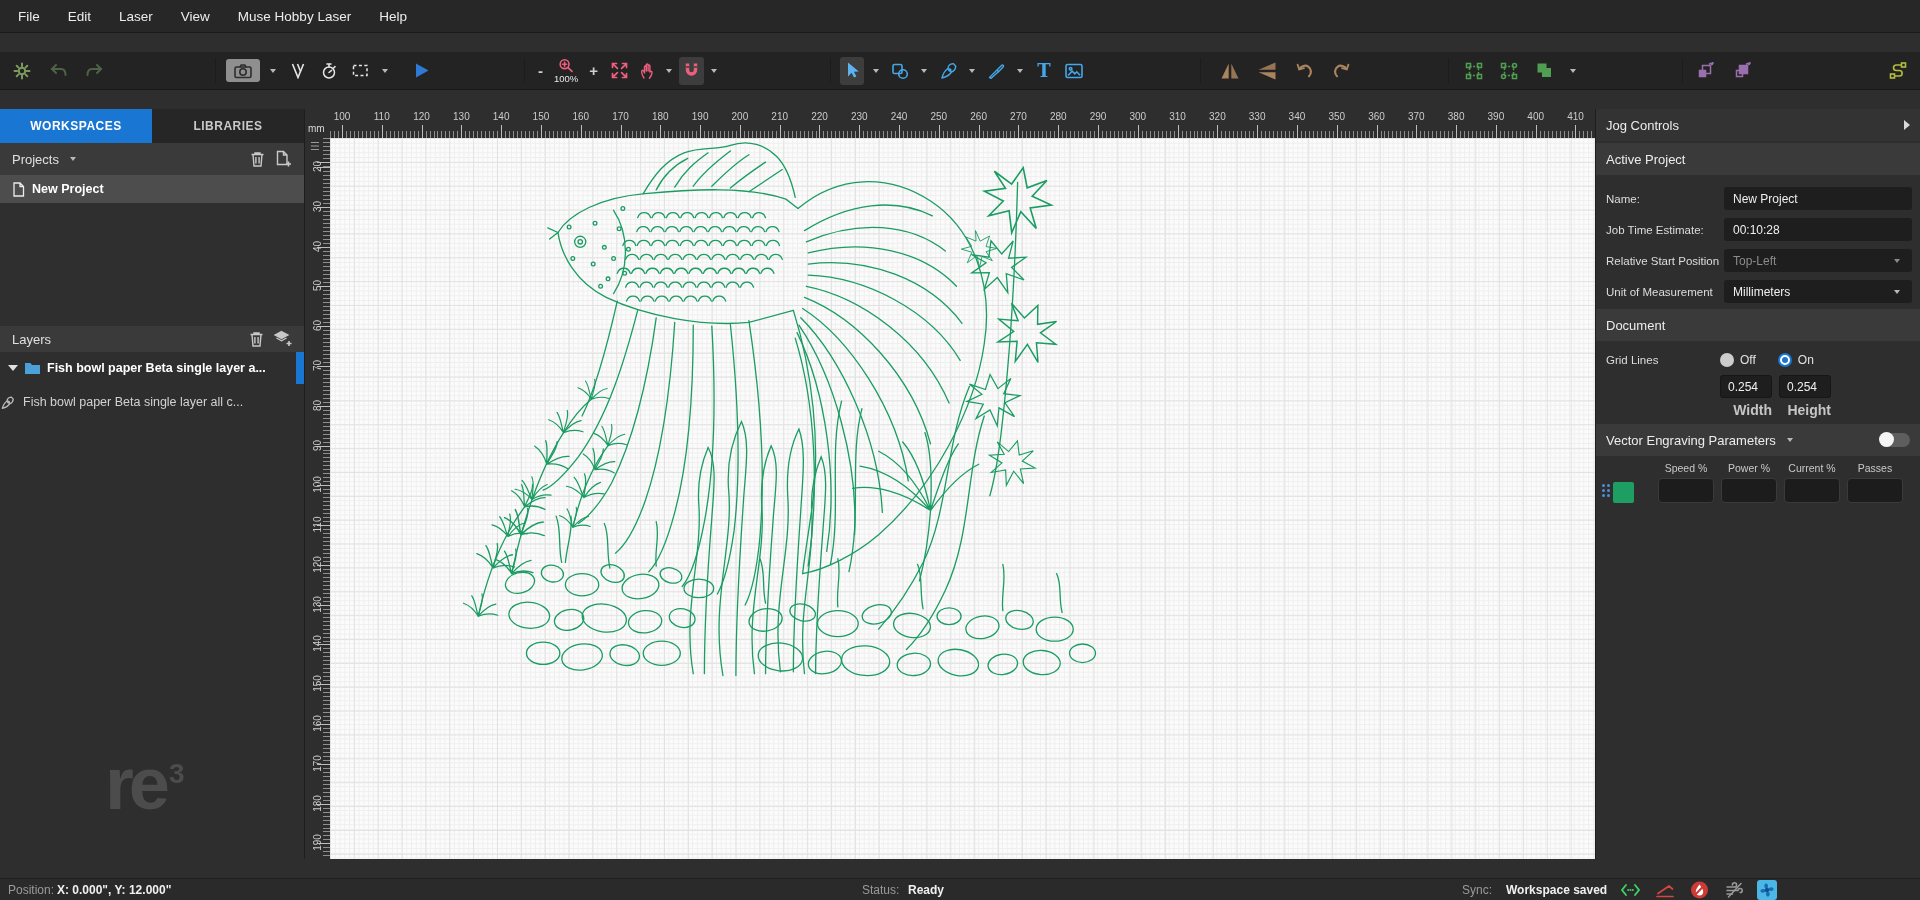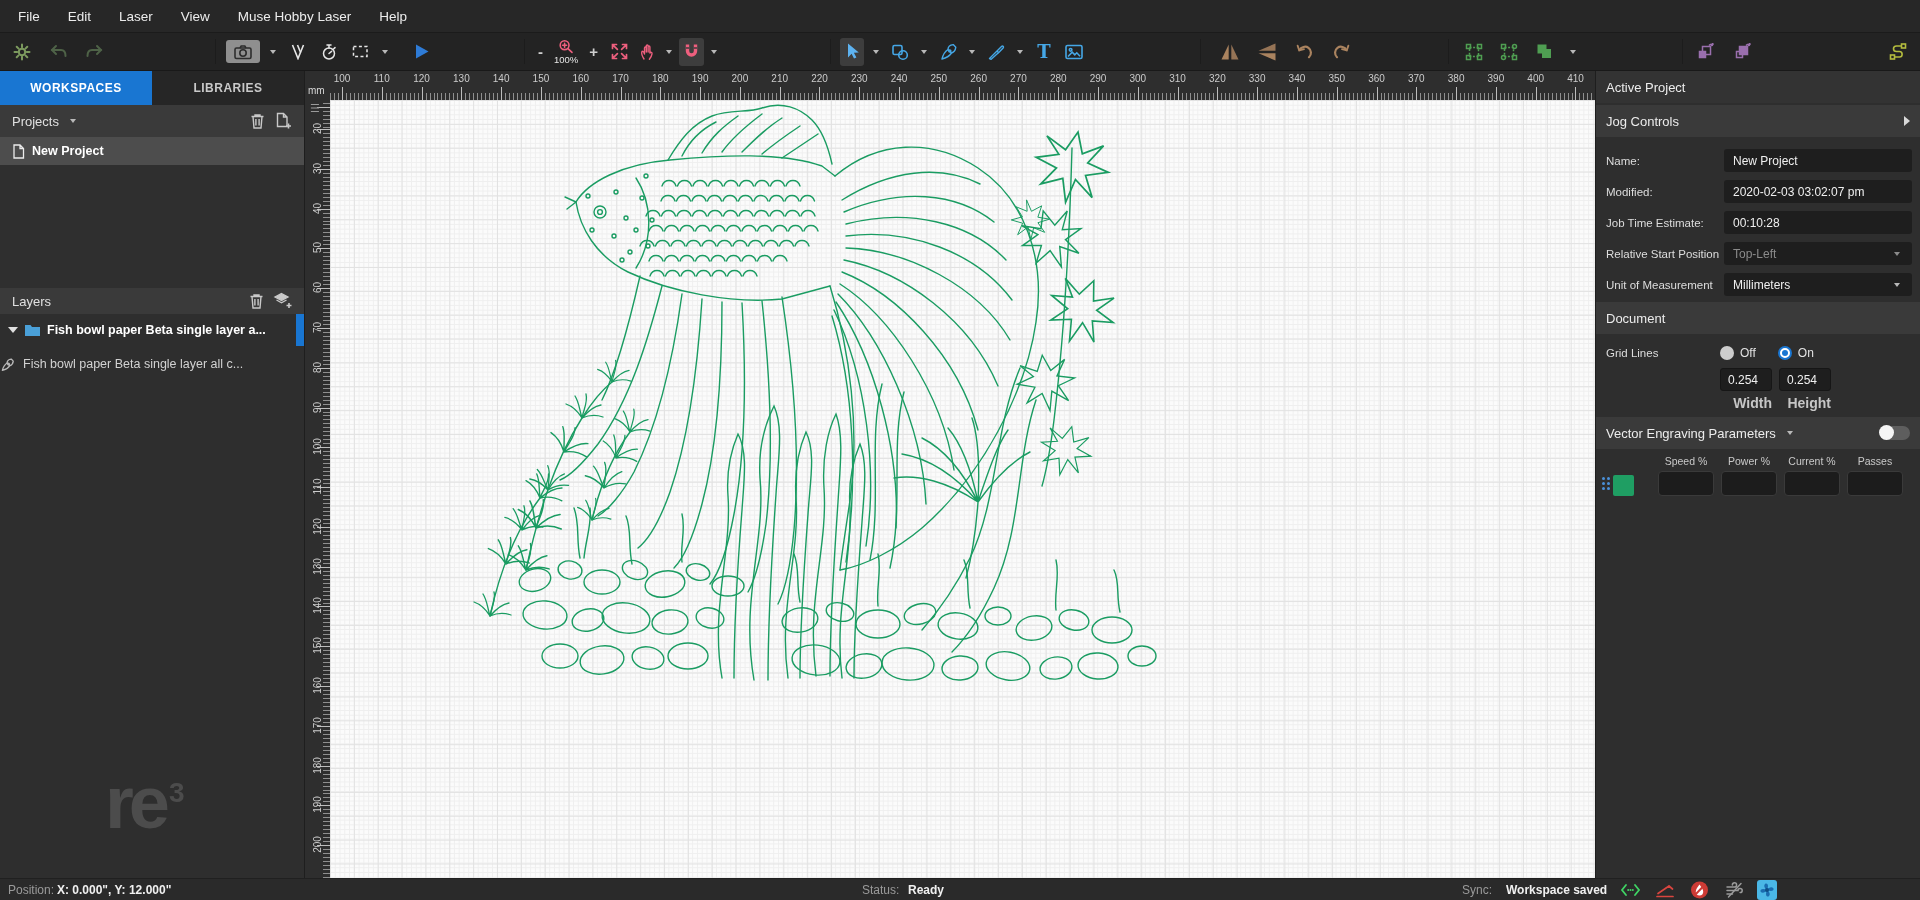--- a/index.html
+++ b/index.html
@@ -3,21 +3,21 @@
 <meta charset="utf-8">
 <style>
   * { box-sizing: border-box; }
   html,body { margin:0; padding:0; }
   body {
     width:1920px; height:900px; overflow:hidden;
     background:#2e2e2e; color:#e6e6e6;
     font-family:"Liberation Sans", sans-serif;
     -webkit-font-smoothing:antialiased;
   }
-  .app { position:relative; width:1920px; height:900px; display:flex; flex-direction:column; }
+  .app { position:relative; width:1920px; height:900px; display:flex; flex-direction:column;gap:19px; }
 
   
   .menubar { height:33px; flex:0 0 auto; background:#272727; border-bottom:1px solid #1b1b1b;
              display:flex; align-items:center; padding-left:4px; }
   .menu-item { padding:0 14px; font-size:13.5px; color:#ececec; cursor:default; }
 
   
   .toolbar { height:38px; flex:0 0 auto; background:#232323; border-bottom:1px solid #191919; position:relative; }
   .tb { position:absolute; top:0; height:37px; display:flex; align-items:center; }
   .tbtn { display:flex; align-items:center; justify-content:center; height:28px; min-width:24px; border-radius:3px; }
@@ -620,36 +620,32 @@
                 <use href="#leafstar" transform="translate(736 350) scale(0.8) rotate(14)"></use>
                 <use href="#leafstar" transform="translate(700 120) scale(0.6) rotate(40)"></use>
               </g>
           </g>
         </svg>
       </div>
     </div>
 
     <div class="rpanel">
       <div class="rp-bar">
-        <span>Active Project</span>
-      </div>
-
-      <div class="rp-bar">
         <span>Jog Controls</span>
         <span class="spacer"></span>
         <span class="tri-right"></span>
       </div>
 
+      <div class="rp-bar">
+        <span>Active Project</span>
+      </div>
+
       <div class="rp-row first">
         <span class="rp-label">Name:</span>
         <span class="rp-field">New Project</span>
-      </div>
-      <div class="rp-row">
-        <span class="rp-label">Modified:</span>
-        <span class="rp-field">2020-02-03 03:02:07 pm</span>
       </div>
       <div class="rp-row">
         <span class="rp-label">Job Time Estimate:</span>
         <span class="rp-field">00:10:28</span>
       </div>
       <div class="rp-row">
         <span class="rp-label">Relative Start Position</span>
         <span class="rp-field disabled">
           <span>Top-Left</span>
           <span class="fcaret caret sm" style="border-top-color:#8b8b8b"></span>

